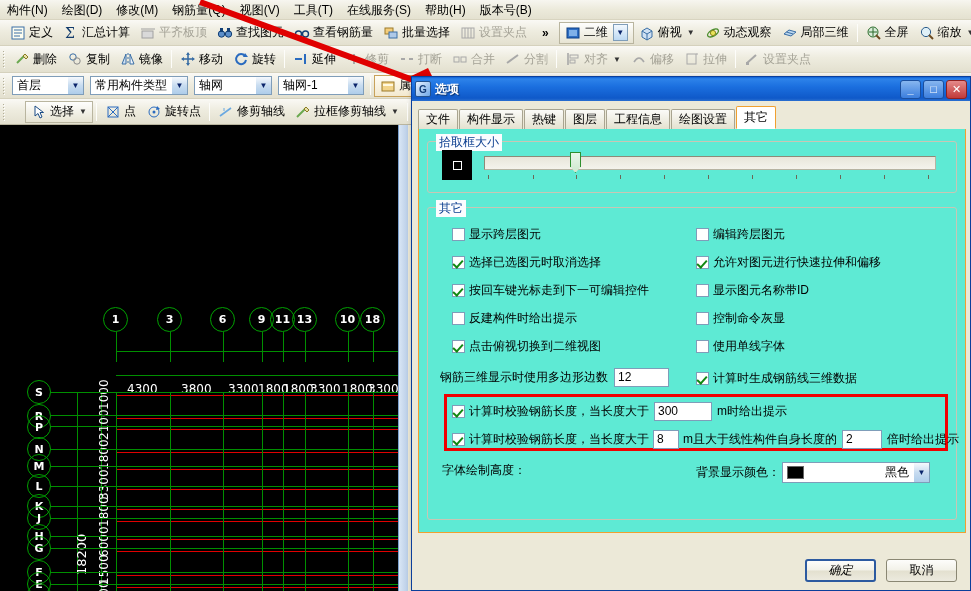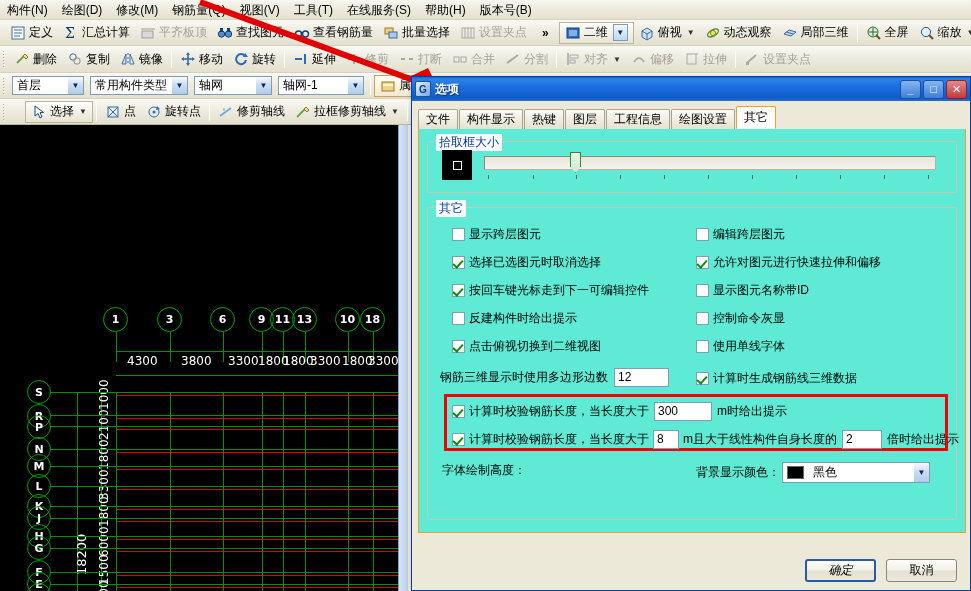--- a/index.html
+++ b/index.html
@@ -105,21 +105,21 @@
     color: #fff; font-size: 11px; font-weight: bold;
     display: flex; align-items: center; justify-content: center;
     font-family: "DejaVu Sans", sans-serif;
   }
   .gline-v { position: absolute; width: 1px; background: #008f00; }
   .gline-h { position: absolute; height: 1px; background: #008f00; }
   .rline-v { position: absolute; width: 1px; background: #e00000; }
   .rline-h { position: absolute; height: 1px; background: #e00000; }
   .dim-text {
     position: absolute; color: #fff; font-size: 12px;
-    font-family: "DejaVu Sans", sans-serif; white-space: nowrap;
+    font-family: "DejaVu Sans", sans-serif; white-space: nowrap; margin-top: 28px;
   }
   .dim-text-v {
     position: absolute; color: #fff; font-size: 12px;
     font-family: "DejaVu Sans", sans-serif; white-space: nowrap;
     transform: rotate(-90deg); transform-origin: 0 0;
   }
 
   
   .red-arrow { position: absolute; pointer-events: none; }
 
@@ -907,21 +907,21 @@
           <span class="txtbox" style="width:26px;margin:0 4px;">8</span>
           <span>m且大于线性构件自身长度的</span>
           <span class="txtbox" style="width:40px;margin:0 5px;">2</span>
           <span>倍时给出提示</span>
         </div>
 
         <div class="cb-row" style="left:14px;top:254px;">
           <span>字体绘制高度：</span>
         </div>
 
-        <div class="cb-row" style="left:268px;top:254px;">
+        <div class="cb-row" style="left:268px;top:254px;text-align:right;">
           <span>背景显示颜色：</span>
           <span class="combo" style="width:148px;height:21px;margin-left:2px;">
             <span style="width:17px;height:13px;background:#000;border:1px solid #666;margin:0 5px 0 4px;flex:0 0 17px;"></span>
             <span class="cval">黑色</span>
             <span class="carr" style="height:19px;">▼</span>
           </span>
         </div>
       </div>
     </div>
 

